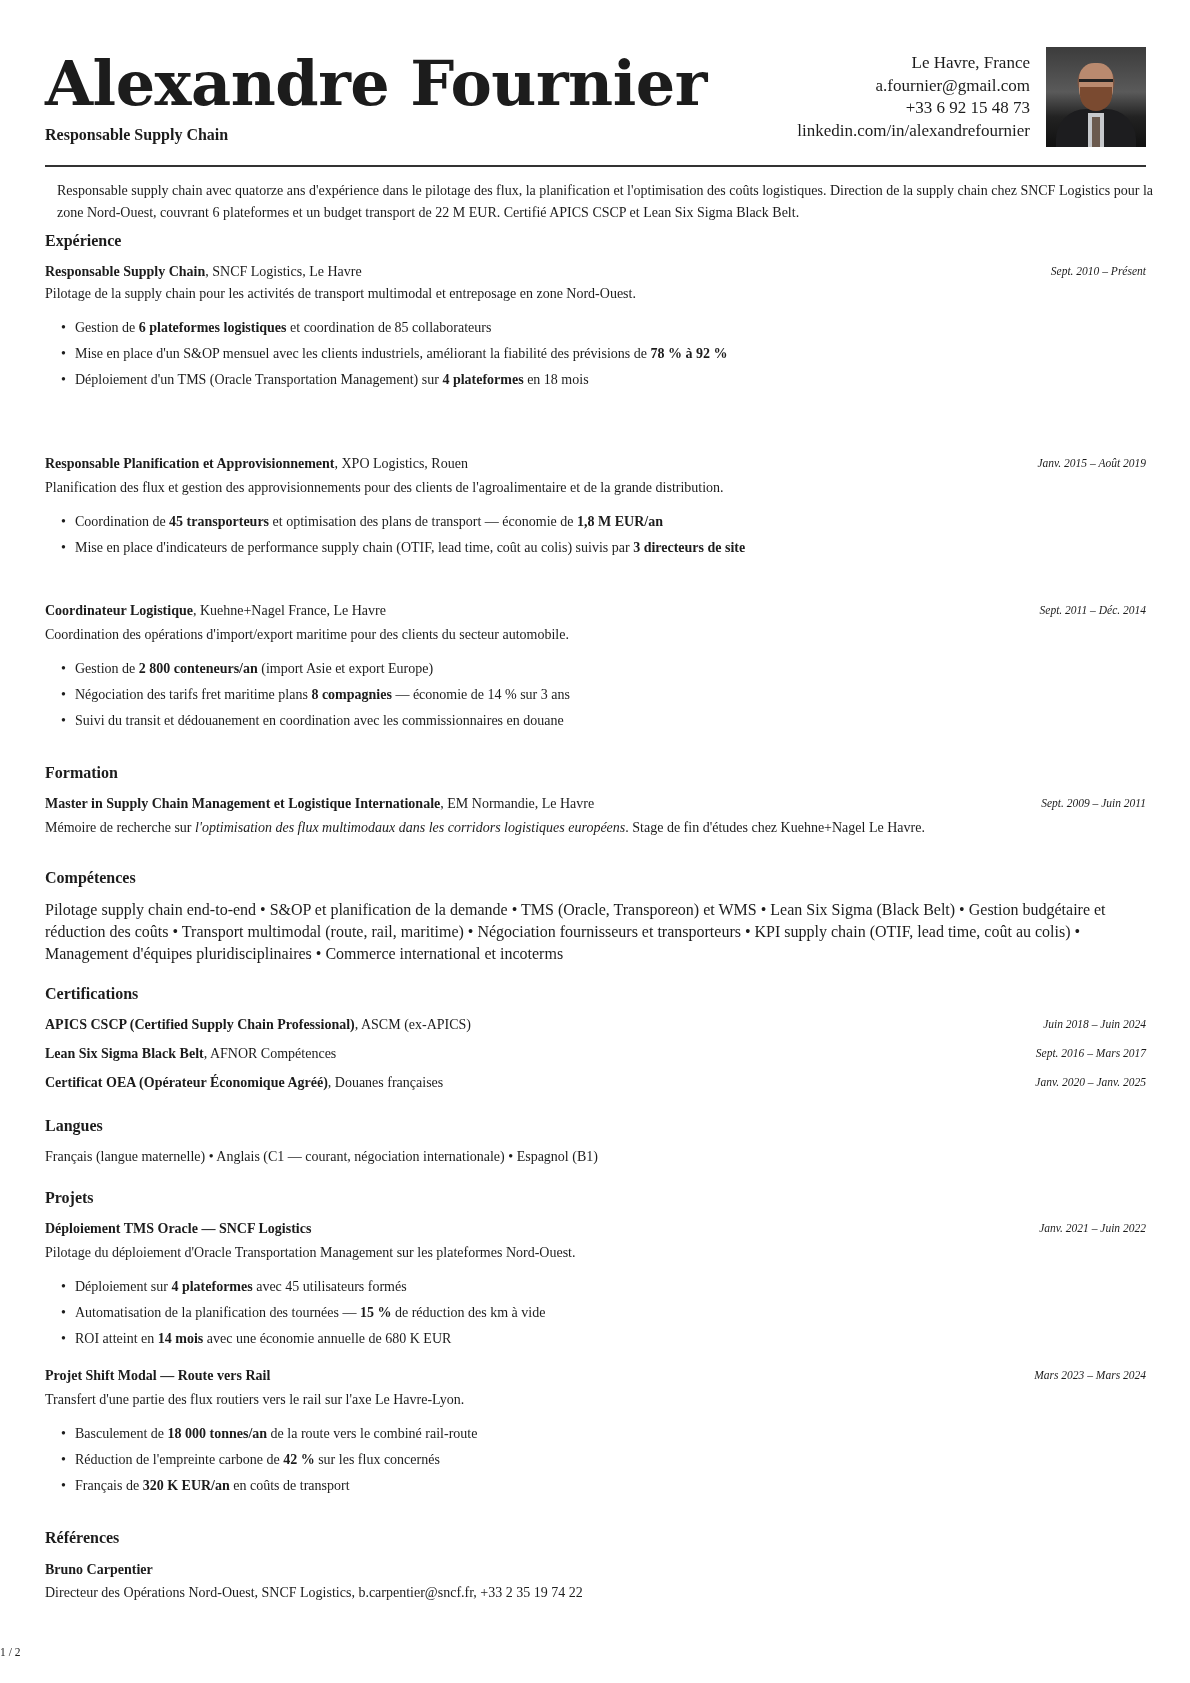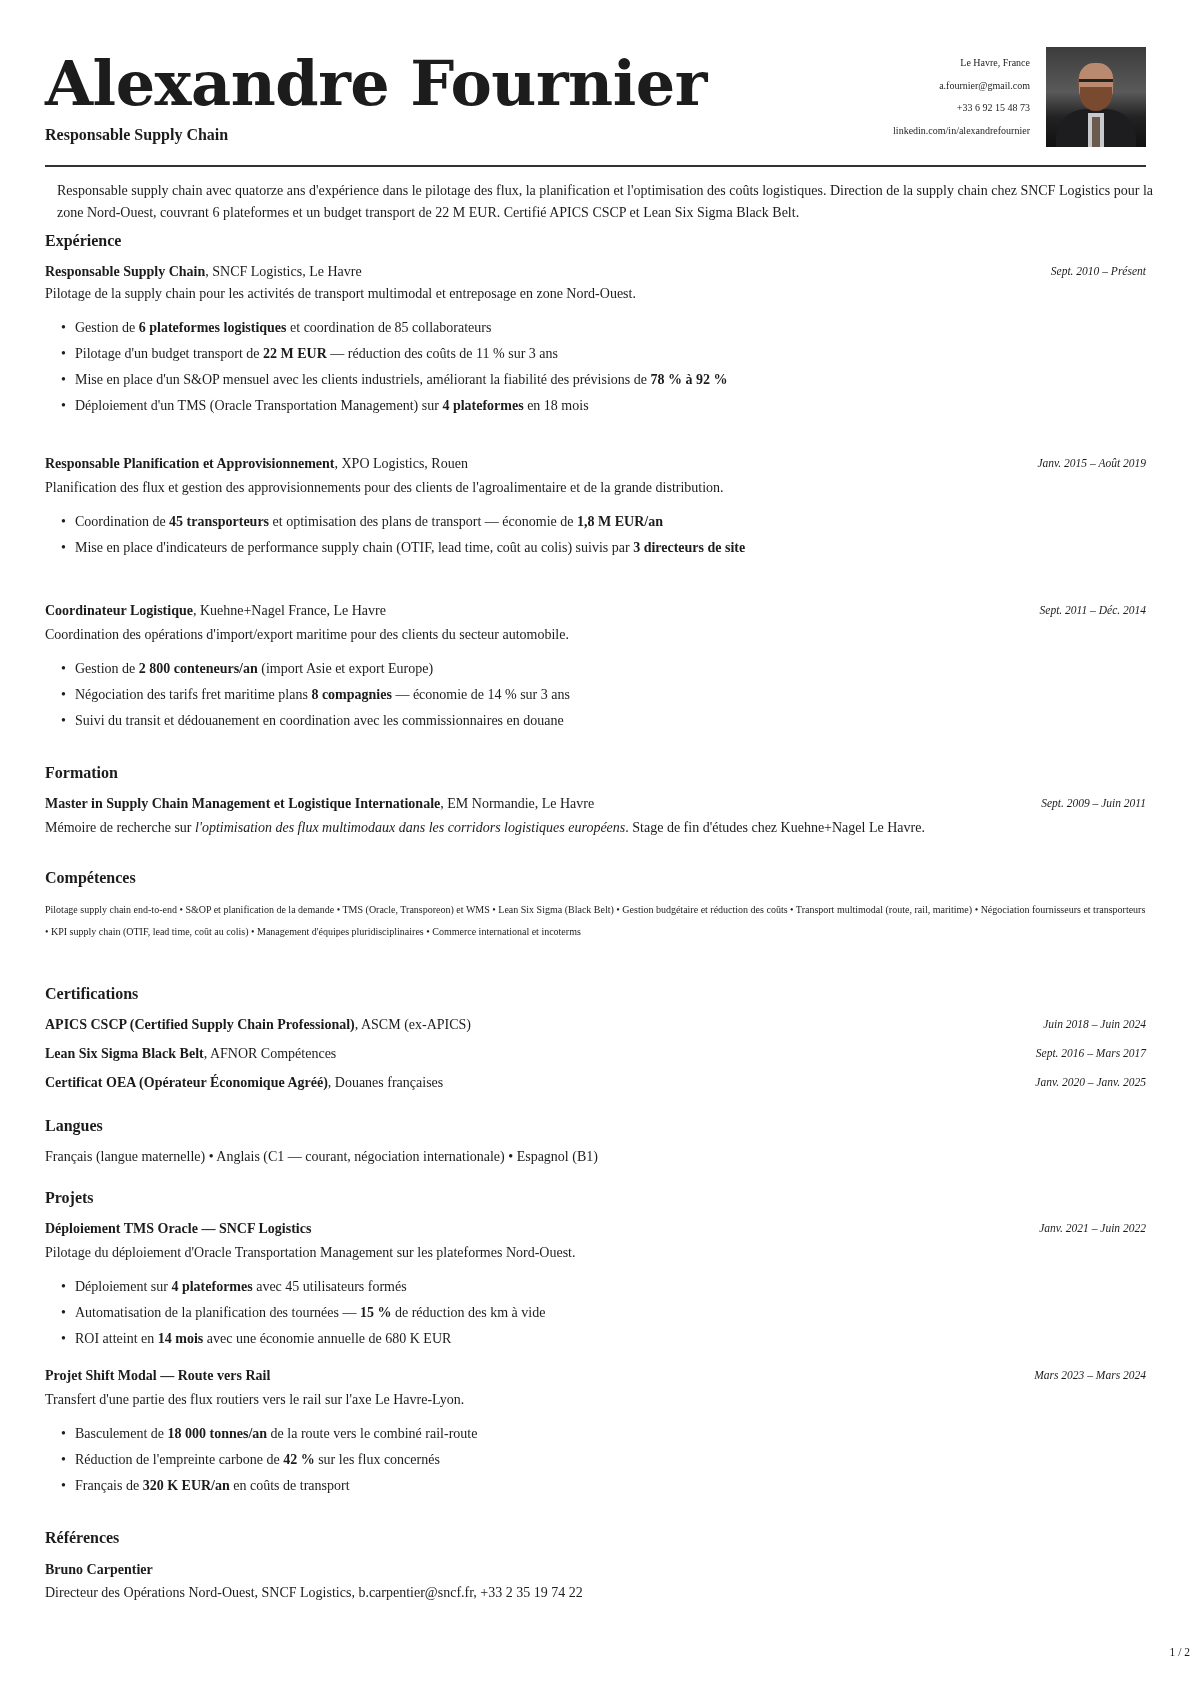--- a/index.html
+++ b/index.html
@@ -11,21 +11,21 @@
   .page { position: absolute; left: 45px; top: 0; width: 1101px; }
   .header { position: relative; height: 168px; }
   .name {
     position: absolute; left: 0; top: 48px;
     font-size: 62px; font-weight: bold; letter-spacing: -0.5px; line-height: 72px;
     font-family: "DejaVu Serif", "Liberation Serif", serif;
   }
   .subtitle { position: absolute; left: 0; top: 126px; font-size: 16px; font-weight: bold; }
   .contact {
     position: absolute; right: 116px; top: 52px; text-align: right;
-    font-size: 10px; line-height: 22.5px;
+    font-size: 17px; line-height: 22.5px;
   }
   .photo {
     position: absolute; right: 0; top: 47px; width: 100px; height: 100px;
     background: radial-gradient(circle at 50% 35%, #c9a089 0 14%, #7a5442 15% 22%, transparent 23%),
                 linear-gradient(180deg, #3c3c3c 0%, #5a5a5a 45%, #222 70%, #111 100%);
     overflow: hidden;
   }
   .photo .suit { position:absolute; left:10px; bottom:0; width:80px; height:38px; background:#1d1d1f; border-radius: 30px 30px 0 0; }
   .photo .shirt { position:absolute; left:42px; bottom:0; width:16px; height:34px; background:#c7c9cc; }
   .photo .tie { position:absolute; left:46px; bottom:0; width:8px; height:30px; background:#6b5a4e; }
@@ -36,22 +36,22 @@
 
   .summary { position: absolute; left: 12px; top: 180px; width: 1101px; font-size: 14px; line-height: 22px; }
   .section-title { position: absolute; left: 0; font-size: 16px; font-weight: bold; }
   .entry-head { position: absolute; left: 0; font-size: 14px; }
   .entry-head b { font-weight: bold; }
   .date { position: absolute; right: 0; font-size: 11.5px; font-style: italic; }
   .desc { position: absolute; left: 0; font-size: 14px; width: 1101px; }
   ul.bullets { position: absolute; left: 0; margin: 0; padding: 0 0 0 30px; list-style: none; font-size: 14px; }
   ul.bullets li { height: 26px; line-height: 22px; position: relative; }
   ul.bullets li::before { content: "\2022"; position: absolute; left: -14px; top: 0; }
-  .skills { position: absolute; left: 0; width: 1101px; font-size: 10px; line-height: 22px; }
-  .footer { position: absolute; left: 0; width: 1190px; top: 1646px; text-align: right; font-size: 11.5px; }
+  .skills { position: absolute; left: 0; width: 1101px; font-size: 16px; line-height: 22px; }
+  .footer { position: absolute; left: 0; width: 1190px; top: 1646px; text-align: left; font-size: 11.5px; }
 </style>
 </head>
 <body>
 
 <div class="page">
 
   <div class="header">
     <div class="name">Alexandre Fournier</div>
     <div class="subtitle">Responsable Supply Chain</div>
     <div class="contact">
@@ -74,21 +74,20 @@
   <div class="summary">Responsable supply chain avec quatorze ans d'expérience dans le pilotage des flux, la planification et l'optimisation des coûts logistiques. Direction de la supply chain chez SNCF Logistics pour la zone Nord-Ouest, couvrant 6 plateformes et un budget transport de 22 M EUR. Certifié APICS CSCP et Lean Six Sigma Black Belt.</div>
 
   <div class="section-title" style="top:232px;">Expérience</div>
 
   <div>
     <div class="entry-head" style="top:264px;"><b>Responsable Supply Chain</b><span>, SNCF Logistics, Le Havre</span></div>
     <div class="date" style="top:265px;">Sept. 2010 – Présent</div>
     <div class="desc" style="top:286px;">Pilotage de la supply chain pour les activités de transport multimodal et entreposage en zone Nord-Ouest.</div>
     <ul class="bullets" style="top:317px;">
       <li><span>Gestion de </span><b>6 plateformes logistiques</b><span> et coordination de 85 collaborateurs</span></li>
-      <li><span>Pilotage d'un budget transport de </span><b>22 M EUR</b><span> — réduction des coûts de 11 % sur 3 ans</span></li>
       <li><span>Mise en place d'un S&amp;OP mensuel avec les clients industriels, améliorant la fiabilité des prévisions de </span><b>78 % à 92 %</b><span></span></li>
       <li><span>Déploiement d'un TMS (Oracle Transportation Management) sur </span><b>4 plateformes</b><span> en 18 mois</span></li>
     </ul>
   </div>
 
   <div>
     <div class="entry-head" style="top:456px;"><b>Responsable Planification et Approvisionnement</b><span>, XPO Logistics, Rouen</span></div>
     <div class="date" style="top:457px;">Janv. 2015 – Août 2019</div>
     <div class="desc" style="top:480px;">Planification des flux et gestion des approvisionnements pour des clients de l'agroalimentaire et de la grande distribution.</div>
     <ul class="bullets" style="top:511px;">

